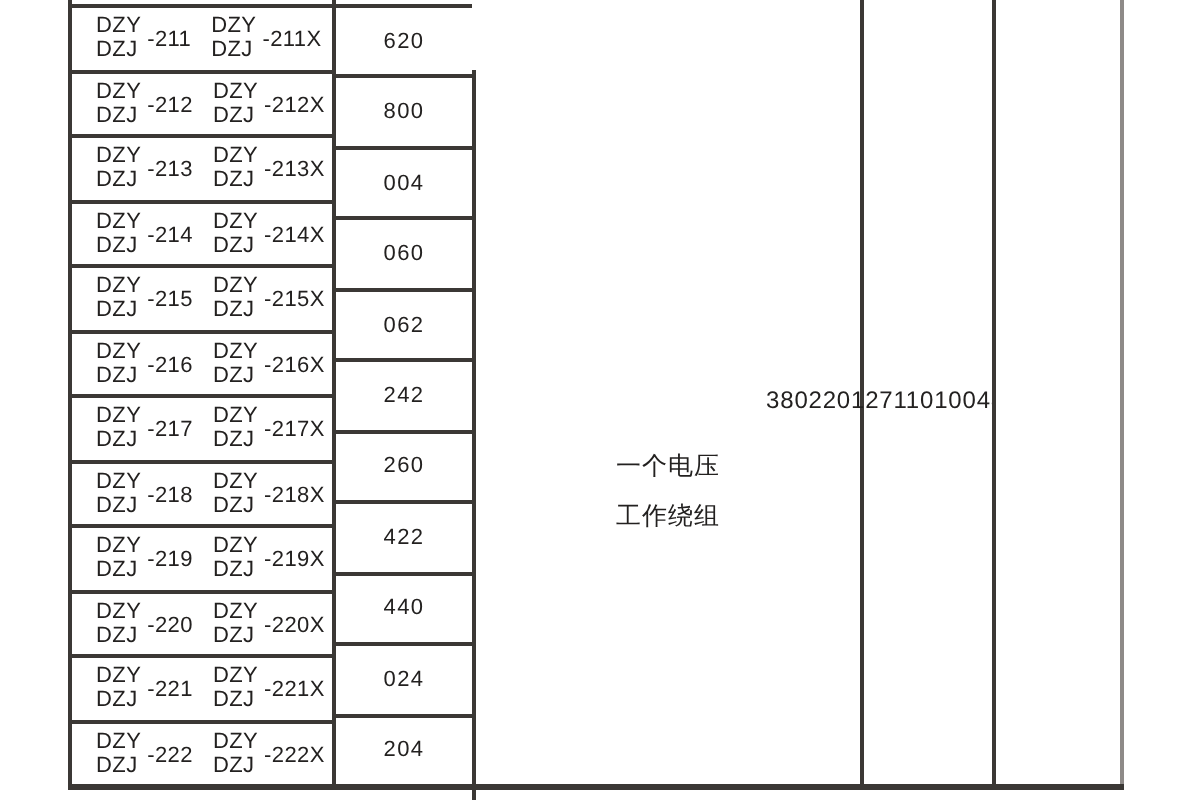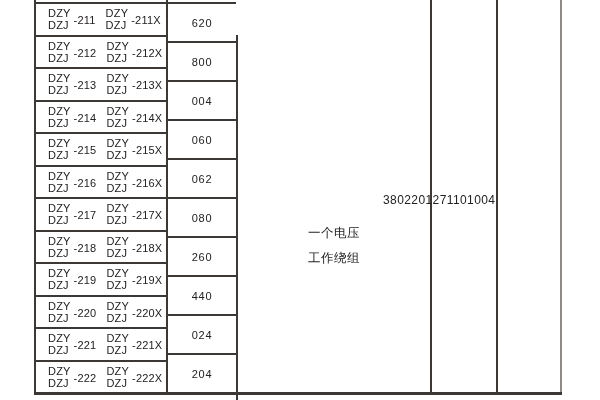--- a/index.html
+++ b/index.html
@@ -267,24 +267,27 @@
           <div class="row crow">
             <span>004</span>
           </div>
           <div class="row crow">
             <span>060</span>
           </div>
           <div class="row crow">
             <span>062</span>
           </div>
           <div class="row crow">
-            <span>080</span>
+            <span>242</span>
           </div>
           <div class="row crow">
             <span>260</span>
+          </div>
+          <div class="row crow">
+            <span>422</span>
           </div>
           <div class="row crow">
             <span>440</span>
           </div>
           <div class="row crow">
             <span>024</span>
           </div>
           <div class="row crow">
             <span>204</span>
           </div>

